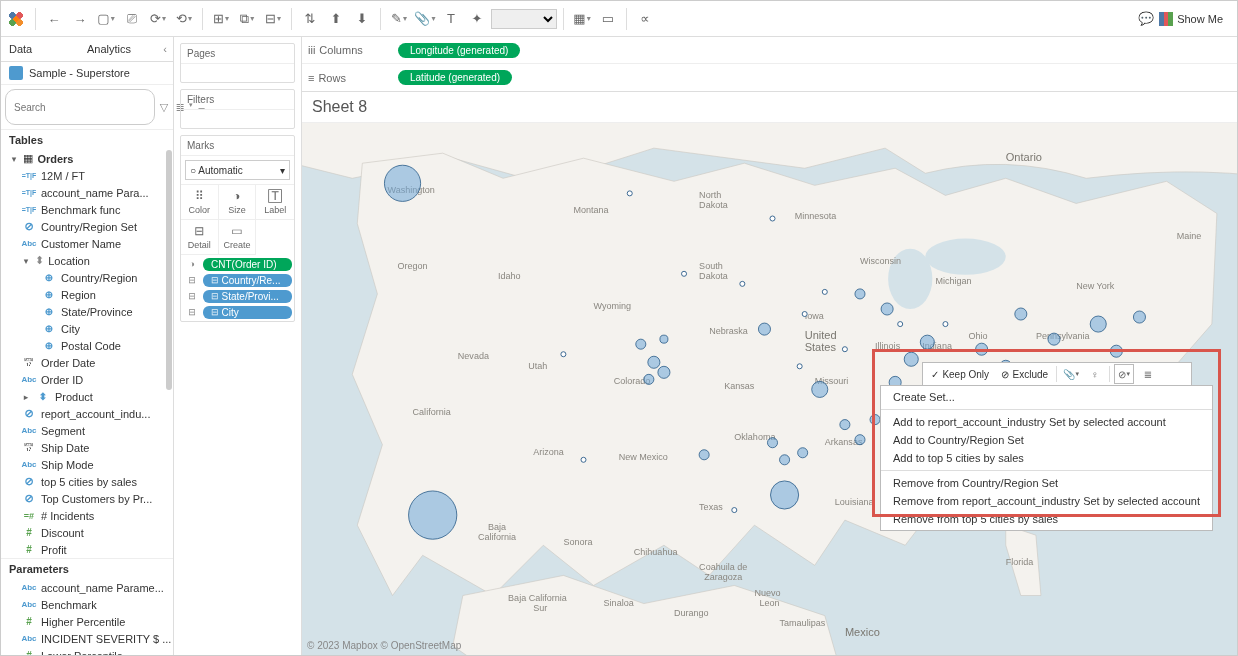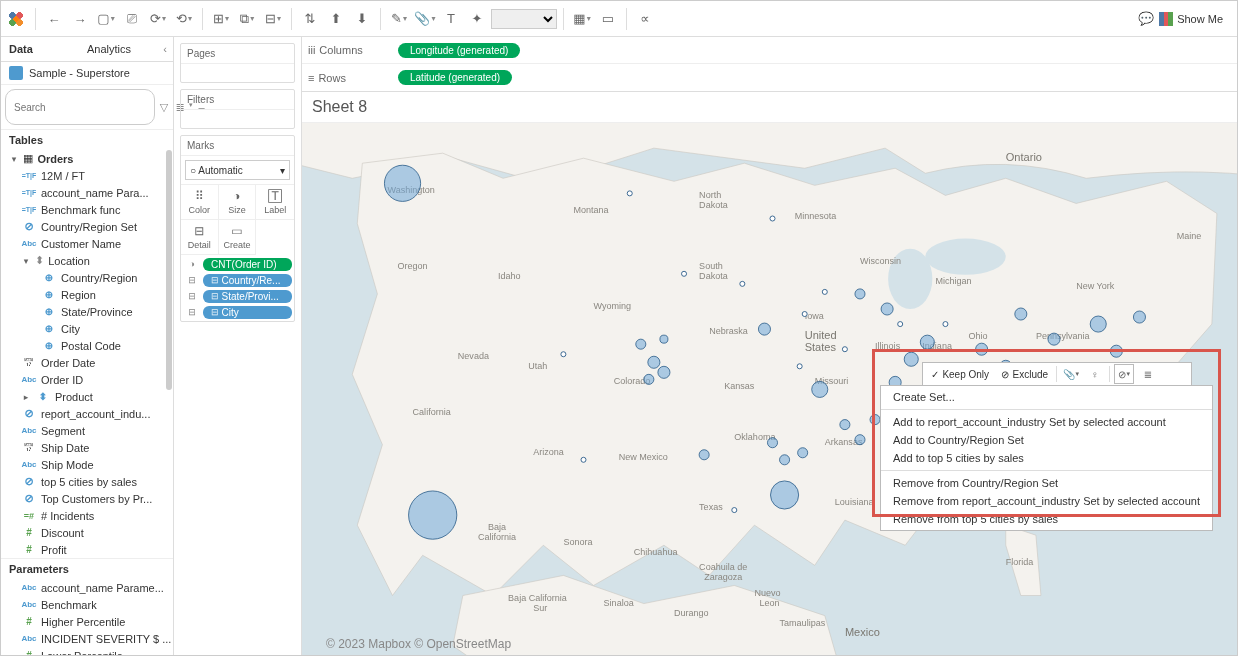--- a/index.html
+++ b/index.html
@@ -12,21 +12,21 @@
 .logo { width: 18px; height: 18px; background: radial-gradient(circle, #ff7f0e 20%, transparent 21%), radial-gradient(circle at 30% 30%, #4e79a7 18%, transparent 19%), radial-gradient(circle at 70% 30%, #e15759 18%, transparent 19%), radial-gradient(circle at 30% 70%, #59a14f 18%, transparent 19%), radial-gradient(circle at 70% 70%, #f28e2b 18%, transparent 19%); margin-right: 4px; }
 .fit-select { width: 66px; height: 20px; border: 1px solid #ccc; font-size: 10px; }
 .showme { display: flex; align-items: center; gap: 4px; margin-left: auto; margin-right: 8px; font-size: 11px; }
 .showme-icon { width: 14px; height: 14px; background: linear-gradient(to right, #4e79a7 33%, #e15759 33% 66%, #59a14f 66%); }
 
 .app-body { display: flex; height: calc(100% - 36px); }
 
 .data-pane { width: 173px; border-right: 1px solid #ddd; display: flex; flex-direction: column; }
 .data-tabs { display: flex; border-bottom: 1px solid #ddd; }
 .data-tab { flex: 1; padding: 6px 8px; font-size: 11px; text-align: left; }
-.data-tab.active { font-weight: 700; padding-left: 8px; }
+.data-tab.active { font-weight: 400; padding-left: 8px; }
 .data-tab-collapse { width: 16px; display: flex; align-items: center; justify-content: center; color: #888; }
 .ds-row { padding: 4px 8px; display: flex; align-items: center; gap: 6px; border-bottom: 1px solid #eee; }
 .ds-icon { width: 14px; height: 14px; border-radius: 2px; background: #4e9acf; display: inline-block; }
 .search-row { display: flex; padding: 4px; gap: 2px; align-items: center; border-bottom: 1px solid #eee; }
 .search-input { flex: 1; height: 36px; border: 1px solid #ccc; border-radius: 10px; padding: 0 8px; font-size: 10px; }
 .search-tools { display: flex; gap: 2px; color: #888; }
 .section-header { padding: 4px 8px; font-size: 11px; font-weight: 600; }
 .tree { flex: 1; overflow-y: auto; position: relative; }
 .tree-scrollbar-track { position: absolute; right: 0; top: 0; bottom: 0; width: 8px; }
 .tree-scrollbar-thumb { position: absolute; right: 1px; top: 0; width: 6px; height: 240px; background: #ccc; border-radius: 3px; }
@@ -71,21 +71,21 @@
 
 .main-area { flex: 1; display: flex; flex-direction: column; }
 .rowscols { border-bottom: 1px solid #ddd; }
 .rc-row { display: flex; align-items: center; padding: 3px 6px; gap: 10px; border-bottom: 1px solid #eee; min-height: 27px; }
 .rc-row:last-child { border-bottom: none; }
 .rc-label { width: 80px; font-size: 11px; color: #666; display: flex; align-items: center; gap: 4px; }
 .rc-pill { border-radius: 10px; padding: 2px 12px; font-size: 10px; color: #fff; text-align: center; }
 .sheet-header { padding: 6px 10px; font-size: 16px; color: #555; border-bottom: 1px solid #eee;}
 .viz { flex: 1; position: relative; background: #e8e6e1; overflow: hidden; }
 .viz svg { position: absolute; inset: 0; }
-.attribution { position: absolute; bottom: 4px; left: 24px; font-size: 12px; color: #888; }
+.attribution { position: absolute; bottom: 4px; left: 5px; font-size: 10px; color: #888; }
 
 .ctx-tooltip-bar { position: absolute; background: #fff; border: 1px solid #bbb; display: flex; align-items: center; padding: 2px 4px; gap: 4px; font-size: 10px; height:24px; }
 .ctx-btn { display: flex; align-items: center; gap: 3px; padding: 2px 4px; }
 .ctx-sep { width: 1px; height: 16px; background: #ddd; }
 .ctx-icon-btn { width: 20px; height: 20px; display: flex; align-items: center; justify-content: center; color: #666; border: 1px solid transparent;}
 .ctx-icon-btn.active { border-color: #bbb; }
 
 .ctx-menu { position: absolute; background: #fff; border: 1px solid #bbb; font-size: 11px; min-width: 320px; padding: 2px 0; }
 .ctx-item { padding: 3px 12px; white-space: nowrap; }
 .ctx-divider { height: 1px; background: #ddd; margin: 3px 0; }

